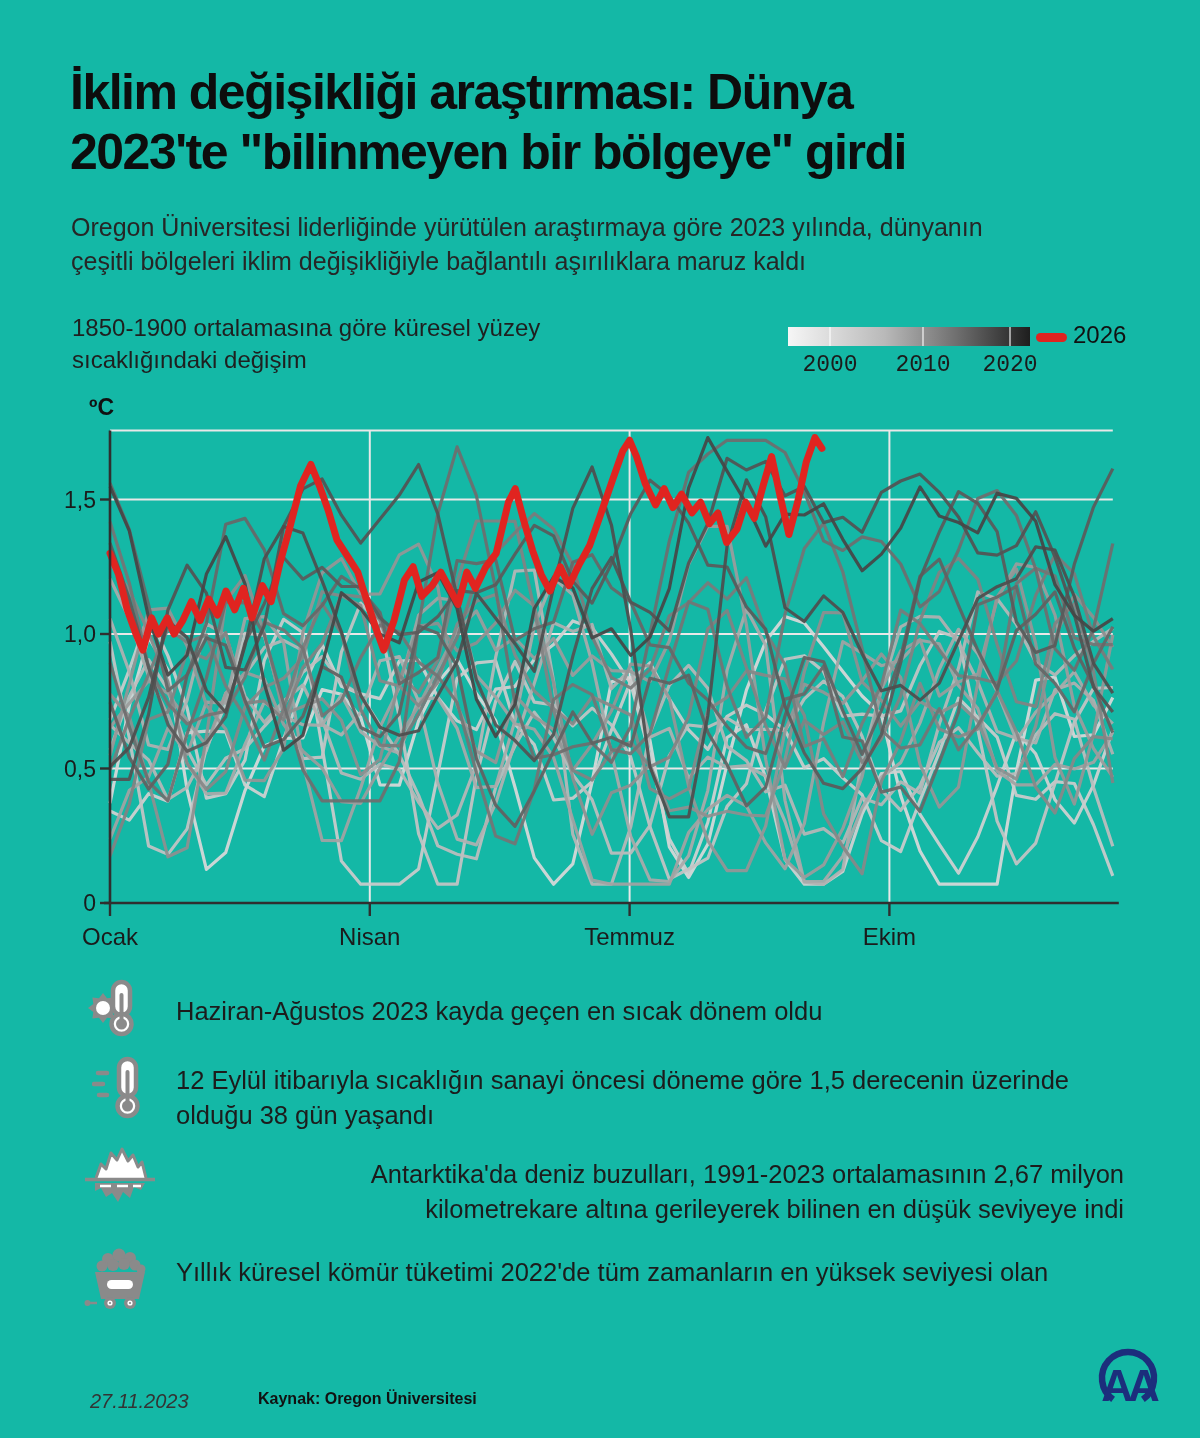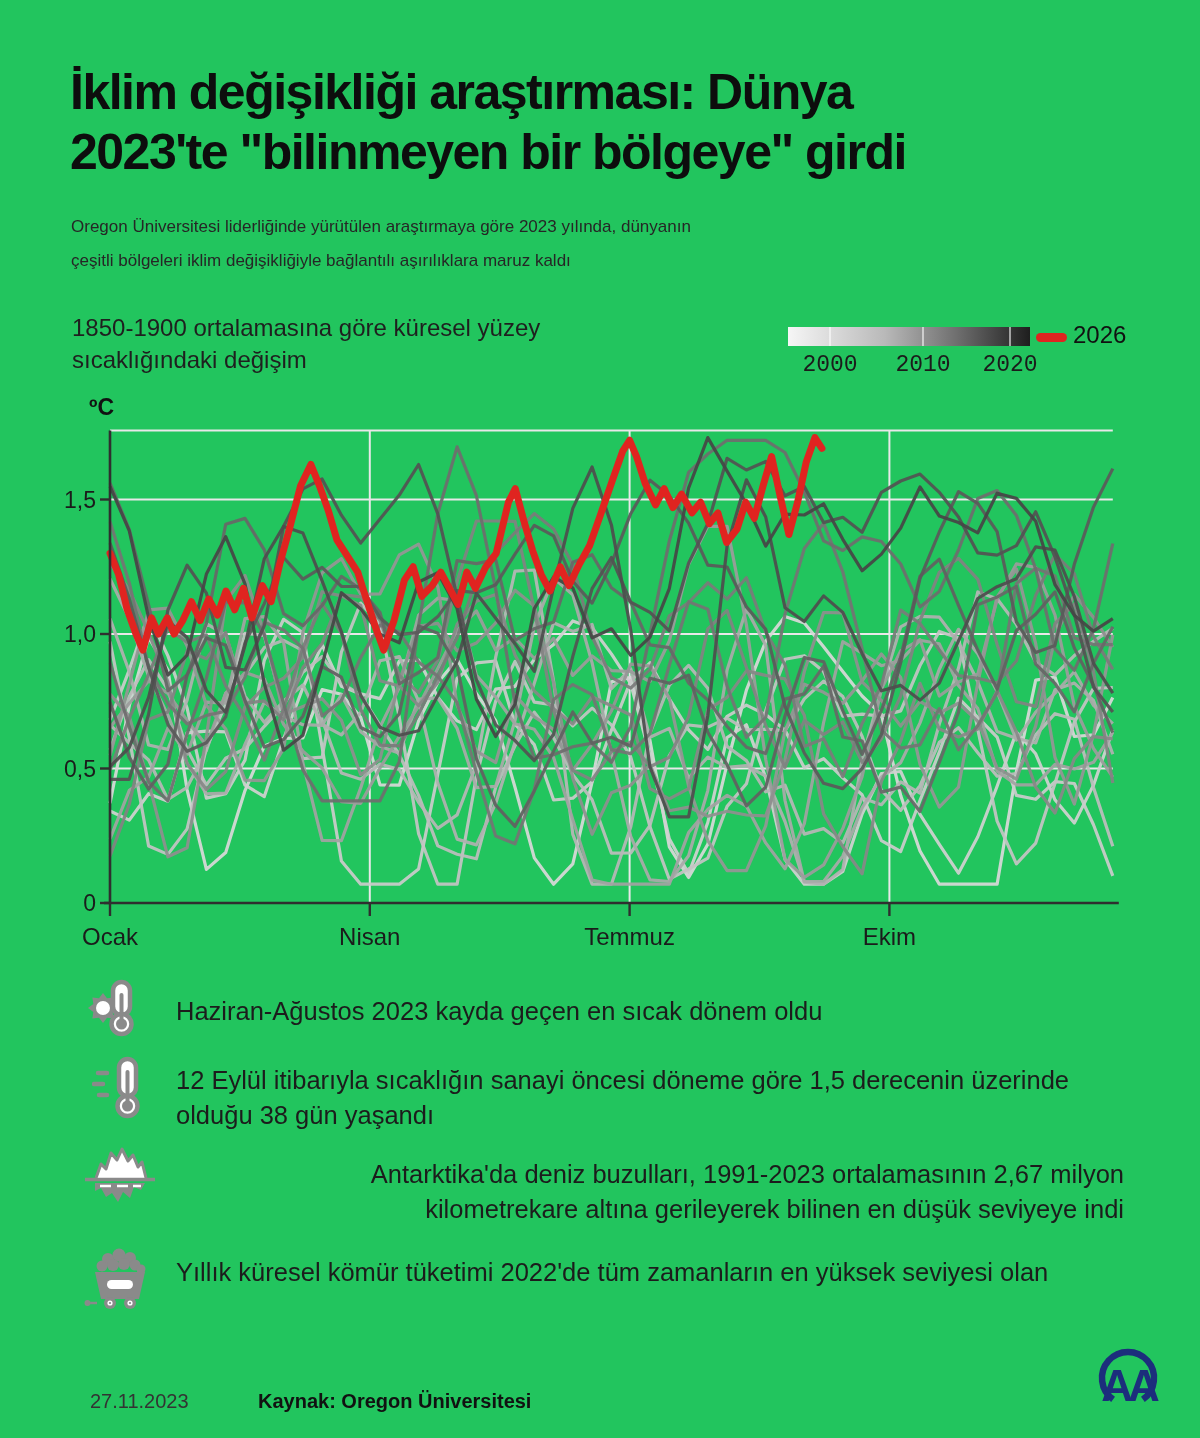--- a/index.html
+++ b/index.html
@@ -1,21 +1,21 @@
 <!DOCTYPE html>
 <html><head>
 <meta charset="utf-8">
 <style>
   html,body{margin:0;padding:0;background:#fff;}
-  .page{position:relative;width:1200px;height:1438px;background:#22c55e;overflow:hidden;
+  .page{position:relative;width:1200px;height:1438px;background:#14b8a6;overflow:hidden;
         font-family:"Liberation Sans",sans-serif;color:#1c1c1c;}
   .title{position:absolute;left:70px;top:62px;margin:0;font-size:50px;line-height:60px;
          font-weight:700;letter-spacing:-1.5px;color:#0d0d0d;}
   .title span{display:block;}
-  .subtitle{position:absolute;left:71px;top:210px;margin:0;font-size:17px;line-height:34px;color:#262626;}
+  .subtitle{position:absolute;left:71px;top:210px;margin:0;font-size:25px;line-height:34px;color:#262626;}
   .subtitle span{display:block;}
   .chart-caption{position:absolute;left:72px;top:312px;font-size:24px;line-height:32px;color:#1f1f1f;}
   .chart-caption span{display:block;}
   .unit{position:absolute;left:89px;top:394px;font-size:23px;font-weight:600;color:#111;}
   
   .legend{position:absolute;left:0;top:0;width:1200px;height:0;}
   .grad-bar{position:absolute;left:788px;top:327px;width:242px;height:19px;
             background:linear-gradient(to right,#f6f6f6,#b9b9b9 40%,#6e6e6e 70%,#1e1e1e);}
   .grad-tick{position:absolute;top:0;width:2px;height:19px;background:rgba(255,255,255,.55);}
   .grad-labels{position:absolute;left:788px;top:352px;width:242px;height:26px;font-size:23px;color:#1b1b1b;font-family:Liberation Mono, monospace;}
@@ -26,22 +26,22 @@
   
   .bullet{position:absolute;left:84px;width:1040px;}
   .bullet .bicon{position:absolute;left:0;top:0;}
   .bullet .btext{margin-left:92px;font-size:25.5px;line-height:35px;color:#1c1c1c;}
   .bullet .btext span{display:block;}
   .b1{top:978px;} .b1 .btext{padding-top:16px;}
   .b2{top:1056px;} .b2 .btext{padding-top:7px;}
   .b3{top:1146px;text-align:right;} .b3 .btext{padding-top:11px;}
   .b4{top:1246px;} .b4 .btext{padding-top:9px;}
   
-  .f-date{position:absolute;left:90px;top:1390px;font-size:20px;color:#333;}
-  .f-source{position:absolute;left:258px;top:1390px;font-size:20px;font-weight:700;color:#111;}
+  .f-date{position:absolute;left:90px;top:1390px;font-size:20px;color:#333;font-style:italic;}
+  .f-source{position:absolute;left:258px;top:1390px;font-size:16px;font-weight:700;color:#111;}
   .f-logo{position:absolute;left:1092px;top:1344px;}
 </style>
 </head>
 <body>
 
 <div class="page">
 
   <h1 class="title">
     <span>İklim değişikliği araştırması: Dünya</span>
     <span>2023'te "bilinmeyen bir bölgeye" girdi</span>

